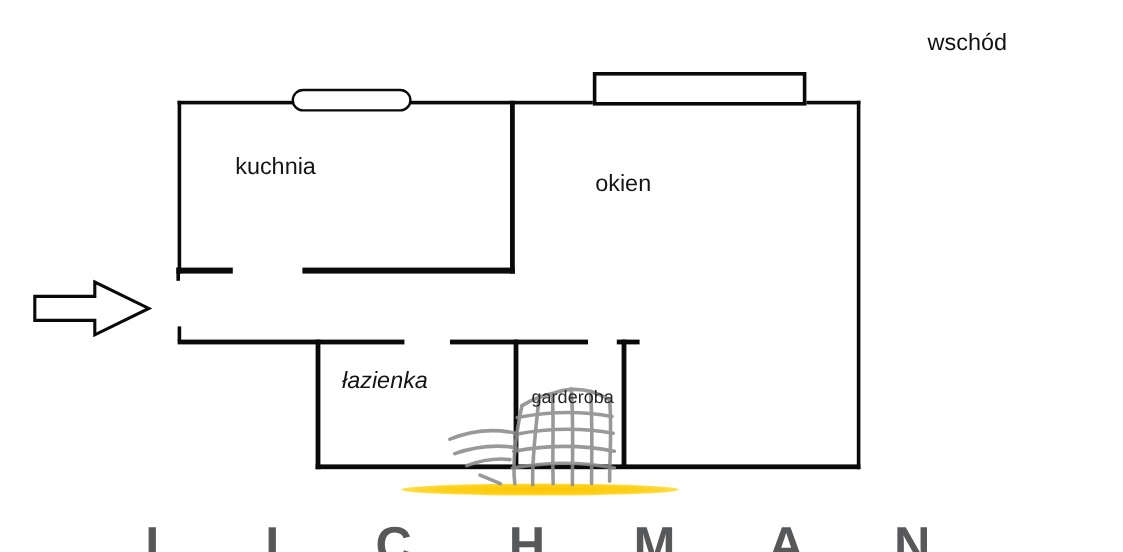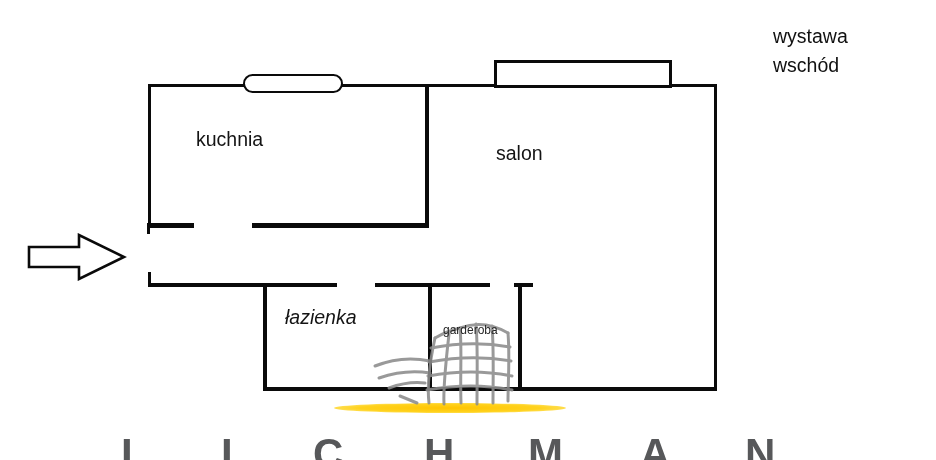--- a/index.html
+++ b/index.html
@@ -12,21 +12,21 @@
   }
   .wall { position:absolute; background:#0a0a0a; }
   .room-label {
     position:absolute;
     font-size:19.5px;
     color:#141414;
     white-space:nowrap;
   }
   .small-label {
     position:absolute;
-    font-size:12px;
+    font-size:15px;
     color:#262626;
     white-space:nowrap;
     z-index:6;
   }
   .note {
     position:absolute;
     left:773px; top:22px;
     font-size:19.5px;
     line-height:29px;
     color:#111111;
@@ -95,26 +95,25 @@
   <div class="window-capsule"></div>
   <div class="window-rect"></div>
 
   <div class="arrow-wrap">
     <svg width="100" height="48" viewBox="0 0 100 48">
       <polygon points="2,14 52,14 52,2 97,24 52,46 52,34 2,34" fill="#ffffff" stroke="#0a0a0a" stroke-width="2.6" stroke-linejoin="miter"></polygon>
     </svg>
   </div>
 
   <div class="room-label" style="left:196px; top:128px;">kuchnia</div>
-  <div class="room-label" style="left:496px; top:142px;">salon</div>
+  <div class="room-label" style="left:496px; top:142px;">okien</div>
   <div class="room-label" style="left:285px; top:306px;font-style:italic;">łazienka</div>
   <div class="small-label" style="left:443px; top:323px;">garderoba</div>
 
   <div class="note">
-    <div>wystawa</div>
     <div>wschód</div>
   </div>
 
   <div class="logo-wrap">
     <svg width="150" height="90" viewBox="0 0 150 90" fill="none" stroke="#8c8c8c" stroke-width="3" stroke-linecap="round" opacity="0.88">
 
       <path d="M88,12 C90,32 88,60 89,87"></path>
       <path d="M104,8 C106,32 105,60 105,88"></path>
       <path d="M120,10 C122,34 121,62 121,87"></path>
       <path d="M136,17 C138,42 136,66 136,85"></path>

